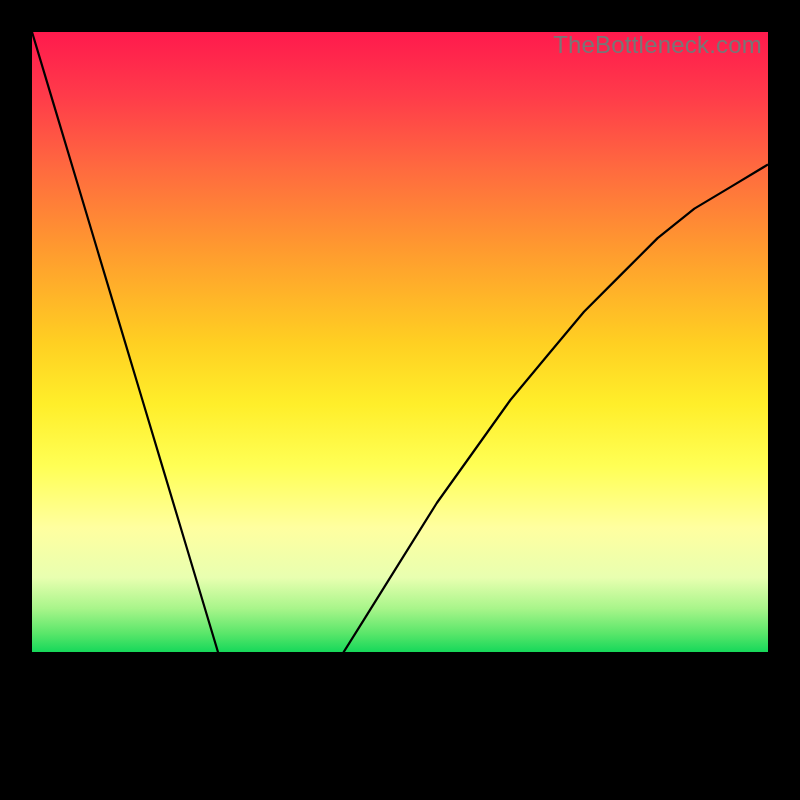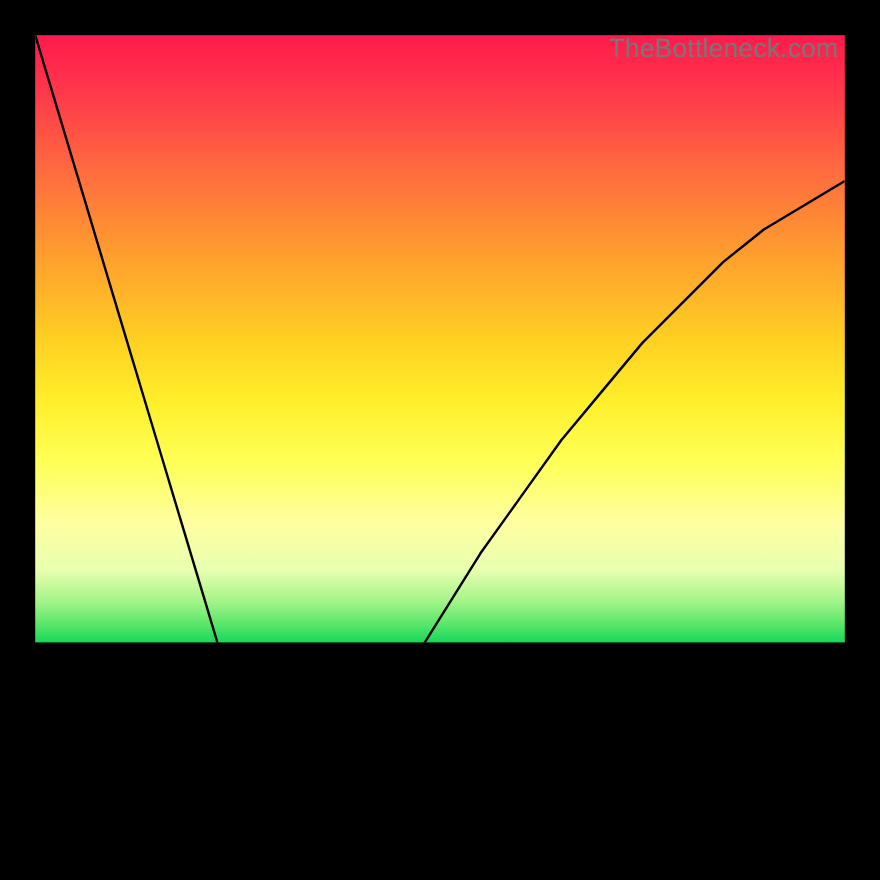--- a/index.html
+++ b/index.html
@@ -16,21 +16,21 @@
     top: 0;
     width: 800px;
     height: 800px;
     background: #000;
   }
   .plot {
     position: absolute;
     left: 32px;
     top: 32px;
     width: 736px;
-    height: 552px;
+    height: 620px;
     background: linear-gradient(
       to bottom,
       #ff1a4d 0%,
       #ff3a4a 10%,
       #ff6a3f 22%,
       #ff9a2f 35%,
       #ffcf22 50%,
       #ffee2a 60%,
       #ffff55 70%,
       #ffffa0 80%,

